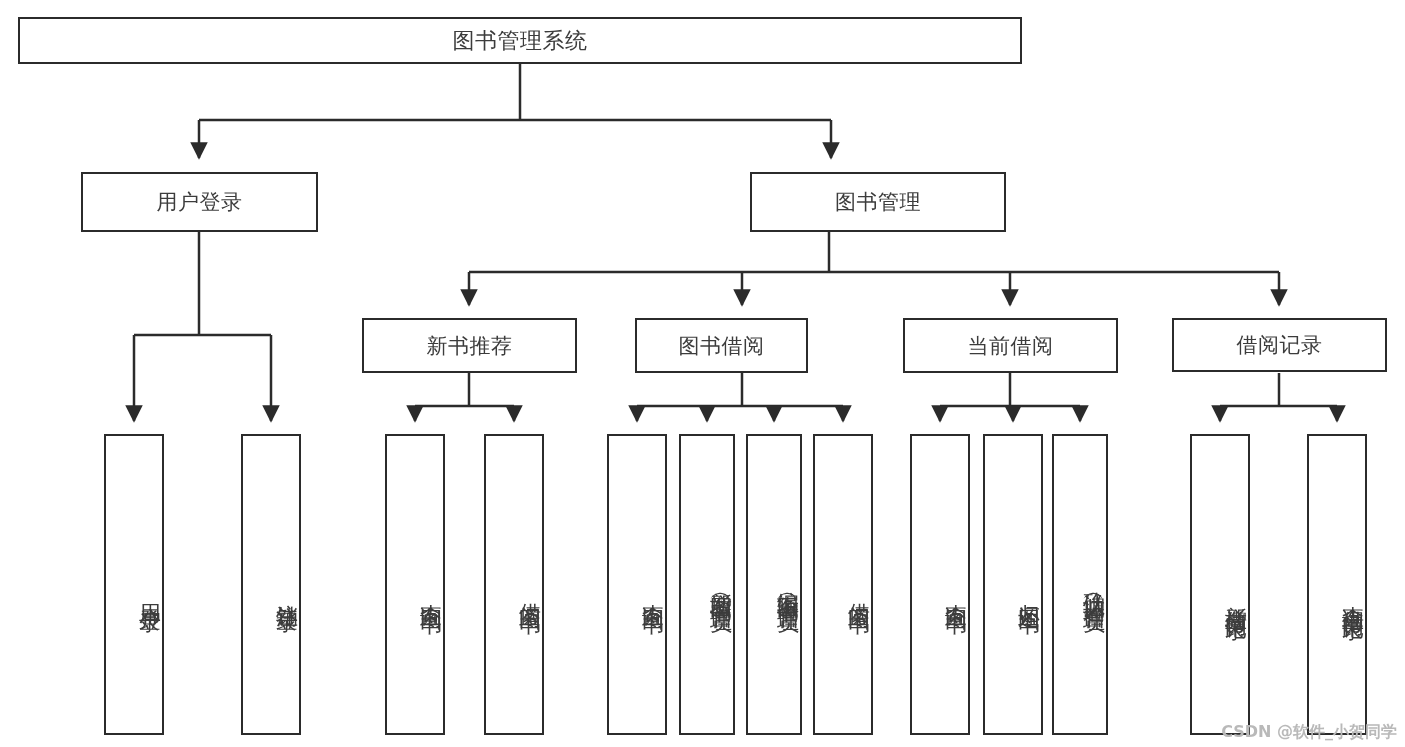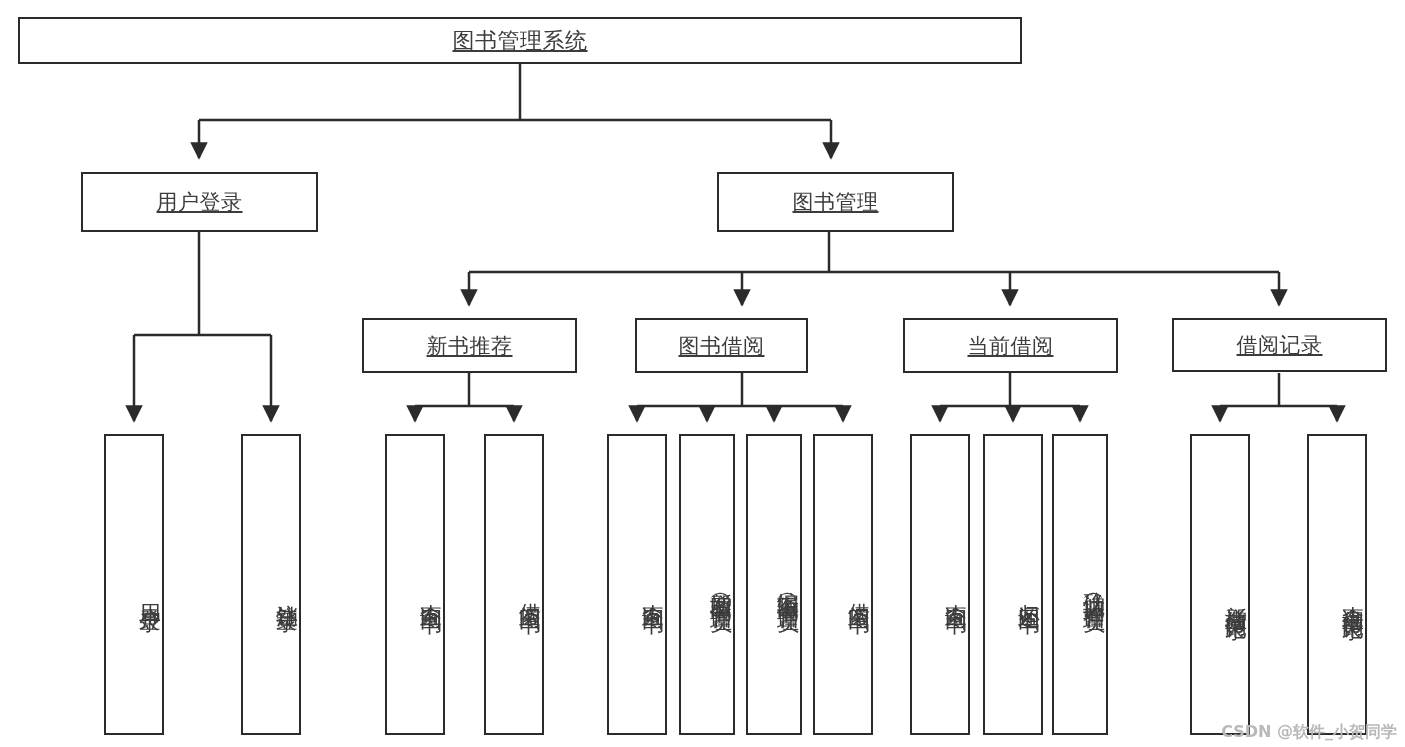--- a/index.html
+++ b/index.html
@@ -32,21 +32,20 @@
     background: #ffffff;
     display: flex;
     align-items: center;
     justify-content: center;
     color: #3c3c3c;
     z-index: 2;
   }
   .node.horiz {
     font-size: 21px;
     letter-spacing: 0.5px;
-    text-decoration: underline;
   }
   .node.vert {
     writing-mode: vertical-rl;
     text-orientation: upright;
     font-size: 22px;
     letter-spacing: 3px;
     align-items: flex-start;
     justify-content: center;
     padding-top: 14px;
   }
@@ -126,21 +125,21 @@
     </g>
   </svg>
 
   <div class="node horiz root" style="left:18px; top:17px; width:1004px; height:47px;">
     <span>图书管理系统</span>
   </div>
 
   <div class="node horiz" style="left:81px; top:172px; width:237px; height:60px;">
     <span>用户登录</span>
   </div>
-  <div class="node horiz" style="left:717px; top:172px; width:237px; height:60px;">
+  <div class="node horiz" style="left:750px; top:172px; width:256px; height:60px;">
     <span>图书管理</span>
   </div>
 
   <div class="node horiz" style="left:362px; top:318px; width:215px; height:55px;">
     <span>新书推荐</span>
   </div>
   <div class="node horiz" style="left:635px; top:318px; width:173px; height:55px;">
     <span>图书借阅</span>
   </div>
   <div class="node horiz" style="left:903px; top:318px; width:215px; height:55px;">

